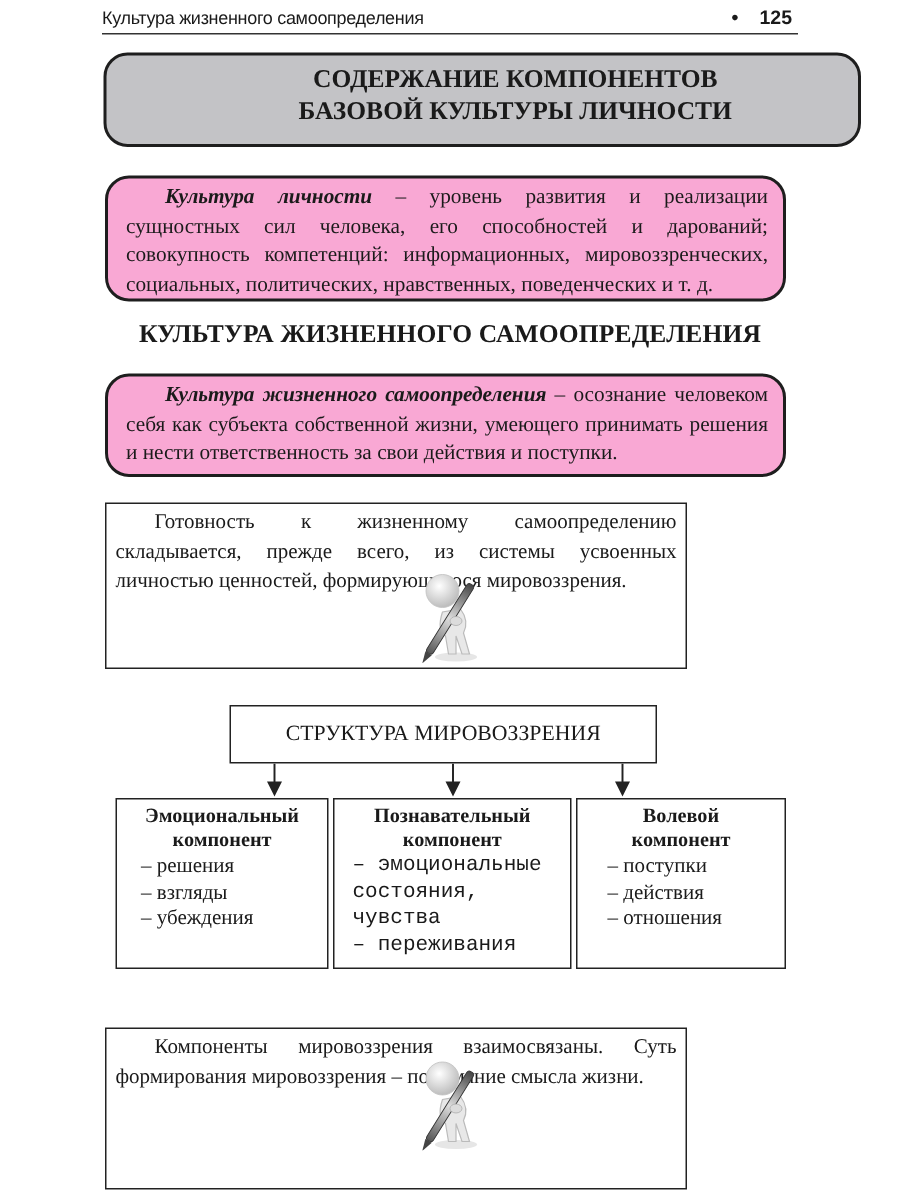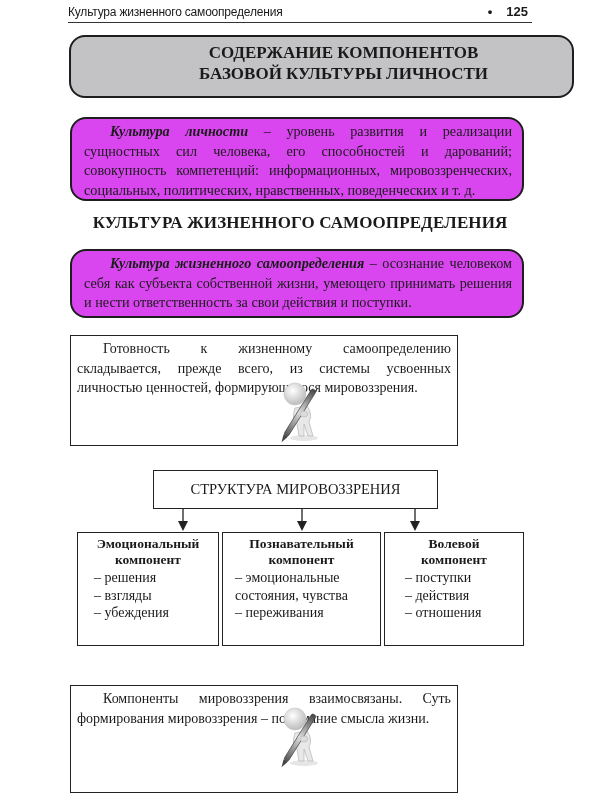--- a/index.html
+++ b/index.html
@@ -6,21 +6,21 @@
   body { width:600px; height:800px; position:relative; overflow:hidden; font-family:"Liberation Serif", "DejaVu Serif", serif; color:#1a1a1a; }
 
   .running-header { position:absolute; left:68px; top:3px; width:464px; height:20px; font-family:"Liberation Sans", "DejaVu Sans", sans-serif; font-size:12px; }
   .running-header .rh-title { position:absolute; left:0; top:2px; font-stretch:condensed; letter-spacing:-0.2px; }
   .running-header .rh-right { position:absolute; right:4px; top:1px; font-weight:bold; font-size:13px; }
   .running-header .rh-bullet { margin-right:14px; font-weight:bold; }
   .header-rule { position:absolute; left:68px; top:22px; width:464px; height:0; border-top:1.2px solid #333; }
 
   .title-box { position:absolute; left:69px; top:35px; width:457px; height:54px; background:#c3c3c6; border:2.5px solid #1e1e1e; border-radius:16px; text-align:center; font-weight:bold; font-size:17px; line-height:21px; padding-top:5px; box-sizing:content-box;padding-left:44px; }
 
-  .rounded-box { position:absolute; left:70px; width:454px; border:2.5px solid #1e1e1e; border-radius:16px; background:#d946ef; font-size:14.2px; line-height:19.5px; text-align:justify; box-sizing:border-box; padding:3px 10px 0 12px; }
+  .rounded-box { position:absolute; left:70px; width:454px; border:2.5px solid #1e1e1e; border-radius:16px; background:#f9a8d4; font-size:14.2px; line-height:19.5px; text-align:justify; box-sizing:border-box; padding:3px 10px 0 12px; }
   .def1 { top:117px; height:84px; }
   .def2 { top:249px; height:69px; }
   .rounded-box p { margin:0; text-indent:26px; }
   .term { font-weight:bold; font-style:italic; }
 
   .section-heading { position:absolute; left:68px; top:213px; width:464px; text-align:center; font-weight:bold; font-size:17px; letter-spacing:0.1px; }
 
   .plain-box { position:absolute; left:70px; width:388px; border:1.5px solid #222; box-sizing:border-box; background:#fff; font-size:14px; line-height:19.5px; padding:3px 6px 0 6px; text-align:justify; }
   .plain-box p { margin:0; text-indent:26px; }
   .box-readiness { top:335px; height:111px; }
@@ -34,21 +34,21 @@
   .arrow { position:absolute; top:509px; width:12px; height:23px; }
   .arrow svg { display:block; }
   .a1 { left:177px; } .a2 { left:296px; } .a3 { left:409px; }
 
   .comp-box { position:absolute; top:532px; height:114px; border:1.5px solid #222; box-sizing:border-box; font-size:14px; line-height:17.5px; padding-top:3px; }
   .c1 { left:77px; width:142px; }
   .c2 { left:222px; width:159px; }
   .c3 { left:384px; width:140px; }
   .comp-title { text-align:center; font-weight:bold; font-size:13.5px; line-height:16px; }
   .comp-items { margin:1px 0 0 0; padding:0 0 0 16px; list-style:none; }
-  .c2 .comp-items { padding-left:12px; }
+  .c2 .comp-items { padding-left:12px;font-family:Liberation Mono, monospace; }
   .c3 .comp-items { padding-left:20px; }
   .comp-items li { margin:0; }
 </style>
 </head>
 <body>
 
 <div class="running-header">
   <span class="rh-title">Культура жизненного самоопределения</span>
   <span class="rh-right">
     <span class="rh-bullet">•</span><span>125</span>

